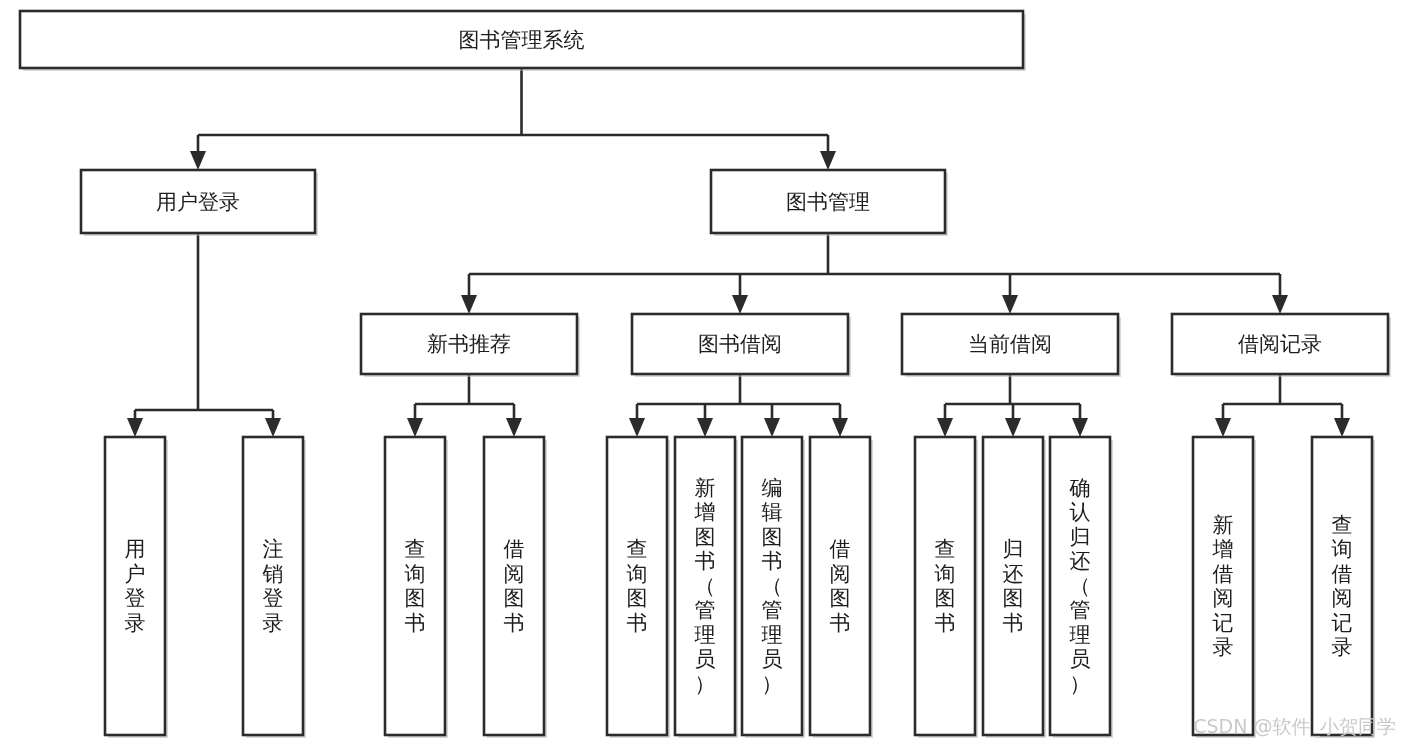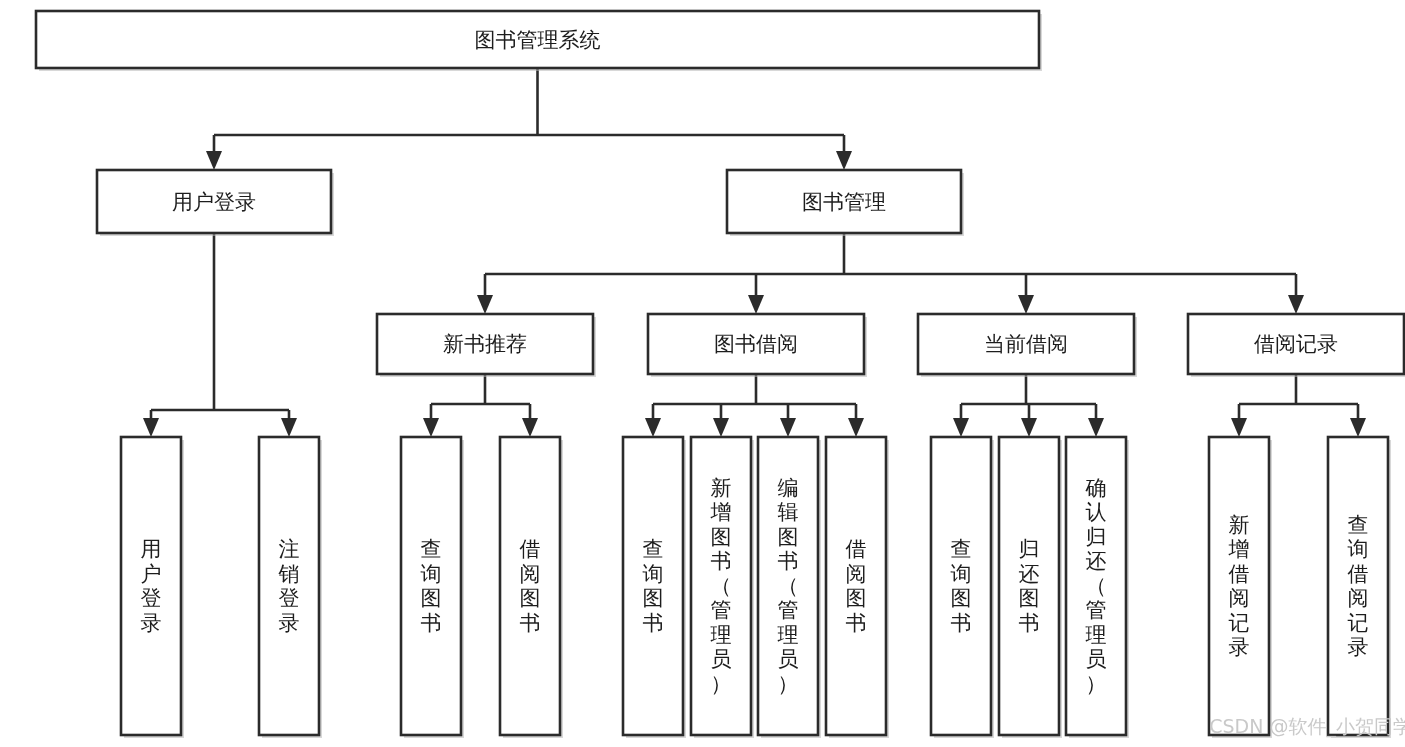--- a/index.html
+++ b/index.html
@@ -10,21 +10,21 @@
   }
   body {
     width: 1405px;
     height: 747px;
     position: relative;
     overflow: hidden;
     font-family: "DejaVu Sans", "Liberation Sans", sans-serif;
   }
   #diagram-root {
     position: absolute;
-    left: 16px;
+    left: 0;
     top: 0;
     width: 1135px;
     height: 747px;
   }
   svg.flow-canvas {
     display: block;
     width: 1405px;
     height: 747px;
     background: #ffffff;
   }

